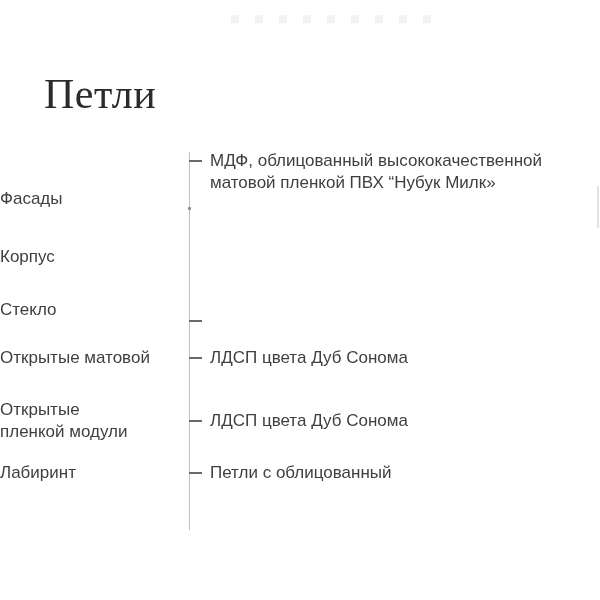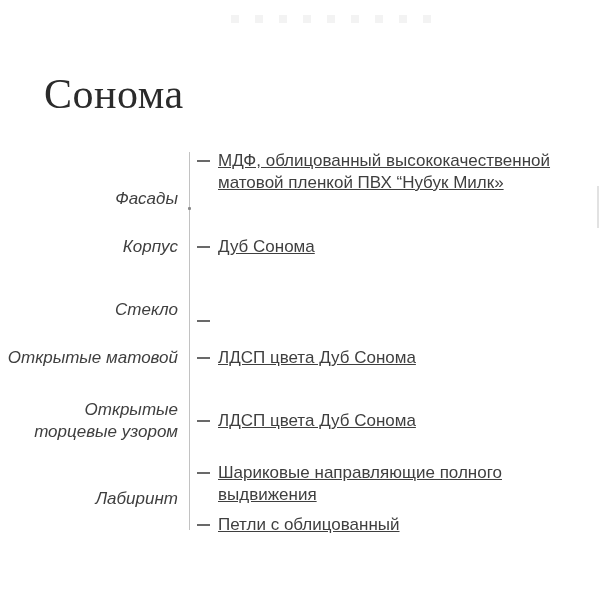--- a/index.html
+++ b/index.html
@@ -46,77 +46,69 @@
     width: 3px; height: 3px; background: #8a8a8a; border-radius: 1px;
   }
 
   .row {
     position: absolute; left: 0; width: 600px;
     display: flex; align-items: center;
     color: var(--text-color, #3f3f3f);
     font-size: 17px; line-height: 22px;
   }
   .row-1 { top: 150px; align-items: flex-start; }
-  .row-2 { top: 236px; }
+  .row-2 { top: 246px; }
   .row-3 { top: 299px; }
   .row-4 { top: 347px; }
   .row-5 { top: 399px; }
   .row-6 { top: 462px; }
 
   .label {
     width: 178px; flex: 0 0 178px;
-    text-align: right;
     white-space: pre-line;
-    font-style: italic;
   }
   .row-1 .label { padding-top: 38px; }
 
-  .values { margin-left: 40px; flex: 1 1 auto; text-decoration: underline; }
+  .values { margin-left: 32px; flex: 1 1 auto; }
   .row-1 .values { max-width: 340px; flex: 0 1 340px; }
 
   .item { position: relative; }
   .item + .item { margin-top: 8px; }
 
   .dash {
     position: absolute; left: -21px; top: 10px;
     width: 13px; height: 2px;
     background: var(--dash-color, #696969);
   }
 </style>
 </head>
 <body>
 
 <div class="canvas">
 
   <div class="faint-dots"></div>
   <div class="edge-artifact"></div>
 
-  <h1 class="title">Сонома</h1>
+  <h1 class="title">Петли</h1>
 
   <div class="divider"></div>
   <div class="tick-dot"></div>
 
   <div class="row row-1">
     <div class="label">Фасады</div>
     <div class="values">
       <div class="item">
         <span class="dash"></span>
         <span class="item-text">МДФ, облицованный высококачественной матовой пленкой ПВХ “Нубук Милк»</span>
       </div>
     </div>
   </div>
 
   <div class="row row-2">
     <div class="label">Корпус</div>
-    <div class="values">
-      <div class="item">
-        <span class="dash"></span>
-        <span class="item-text">Дуб Сонома</span>
-      </div>
-    </div>
   </div>
 
   <div class="row row-3">
     <div class="label">Стекло</div>
     <div class="values">
       <div class="item">
         <span class="dash"></span>
       </div>
     </div>
   </div>
@@ -126,36 +118,32 @@
     <div class="values">
       <div class="item">
         <span class="dash"></span>
         <span class="item-text">ЛДСП цвета Дуб Сонома</span>
       </div>
     </div>
   </div>
 
   <div class="row row-5">
     <div class="label">Открытые
-торцевые узором</div>
+пленкой модули</div>
     <div class="values">
       <div class="item">
         <span class="dash"></span>
         <span class="item-text">ЛДСП цвета Дуб Сонома</span>
       </div>
     </div>
   </div>
 
   <div class="row row-6">
     <div class="label">Лабиринт</div>
     <div class="values">
       <div class="item">
         <span class="dash"></span>
-        <span class="item-text">Шариковые направляющие полного выдвижения</span>
-      </div>
-      <div class="item">
-        <span class="dash"></span>
         <span class="item-text">Петли с облицованный</span>
       </div>
     </div>
   </div>
 
 </div>
 
 </body></html>

